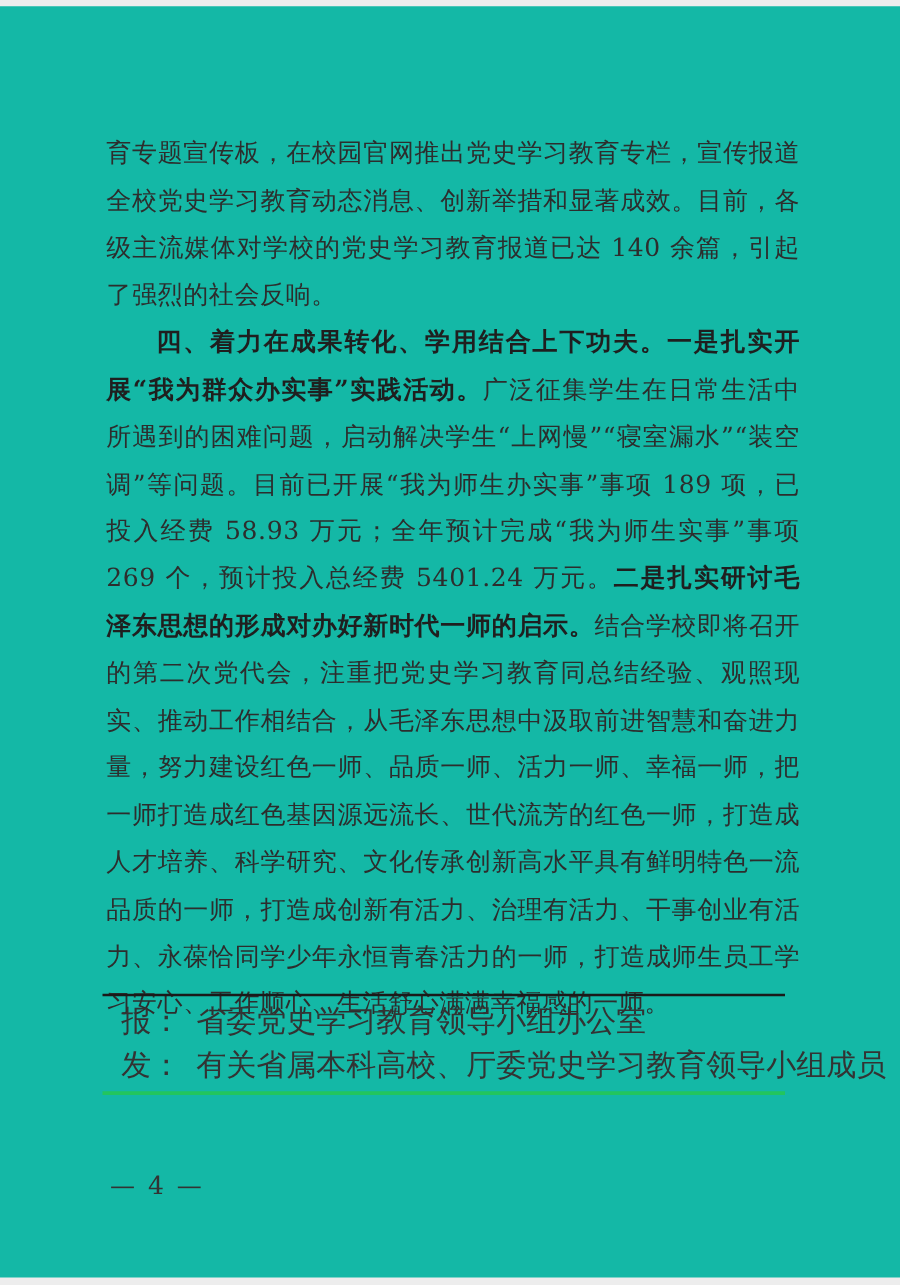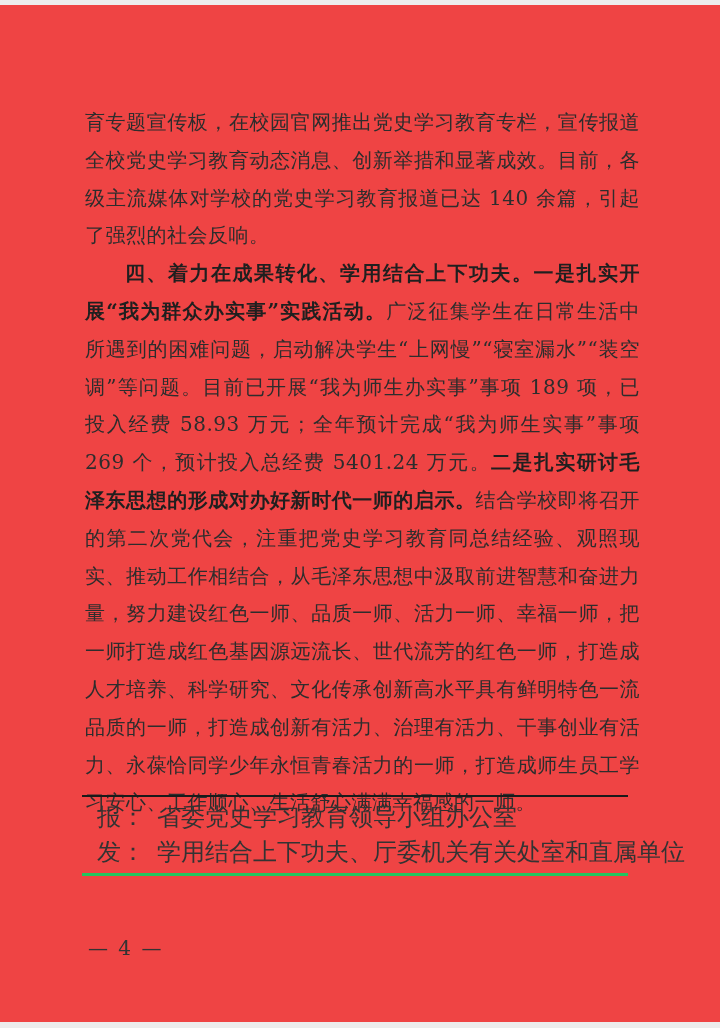--- a/index.html
+++ b/index.html
@@ -1,20 +1,20 @@
 <!DOCTYPE html>
 <html><head>
 <meta charset="utf-8">
 <style>
   html, body { margin: 0; padding: 0; }
   .page {
     position: relative;
     width: 720px;
     height: 1028px;
-    background: #ef4444;
+    background: #14b8a6;
     overflow: hidden;
     font-family: "DejaVu Serif", serif;
     color: #2d2d2d;
   }
   .scan-strip {
     position: absolute;
     left: 0;
     width: 720px;
     background: #ededed;
   }
@@ -79,21 +79,21 @@
   <div class="doc-body">
     <p class="para"><span>育专题宣传板，在校园官网推出党史学习教育专栏，宣传报道全校党史学习教育动态消息、创新举措和显著成效。目前，各级主流媒体对学校的党史学习教育报道已达 140 余篇，引起了强烈的社会反响。</span></p>
     <p class="para indent"><span class="heiti">四、着力在成果转化、学用结合上下功夫。</span><span class="kaiti">一是扎实开展“我为群众办实事”实践活动。</span><span>广泛征集学生在日常生活中所遇到的困难问题，启动解决学生“上网慢”“寝室漏水”“装空调”等问题。目前已开展“我为师生办实事”事项 189 项，已投入经费 58.93 万元；全年预计完成“我为师生实事”事项 269 个，预计投入总经费 5401.24 万元。</span><span class="kaiti">二是扎实研讨毛泽东思想的形成对办好新时代一师的启示。</span><span>结合学校即将召开的第二次党代会，注重把党史学习教育同总结经验、观照现实、推动工作相结合，从毛泽东思想中汲取前进智慧和奋进力量，努力建设红色一师、品质一师、活力一师、幸福一师，把一师打造成红色基因源远流长、世代流芳的红色一师，打造成人才培养、科学研究、文化传承创新高水平具有鲜明特色一流品质的一师，打造成创新有活力、治理有活力、干事创业有活力、永葆恰同学少年永恒青春活力的一师，打造成师生员工学习安心、工作顺心、生活舒心满满幸福感的一师。</span></p>
   </div>
 
   <div class="distribution">
     <div class="dist-row">
       <span class="dist-label">报：</span><span>省委党史学习教育领导小组办公室</span>
     </div>
     <div class="dist-row">
-      <span class="dist-label">发：</span><span>学用结合上下功夫、厅委机关有关处室和直属单位</span>
+      <span class="dist-label">发：</span><span>有关省属本科高校、厅委党史学习教育领导小组成员</span>
     </div>
   </div>
 
   <div class="page-number">— 4 —</div>
 
   <div class="scan-strip bottom"></div>
 
 </div>
 
 </body></html>

